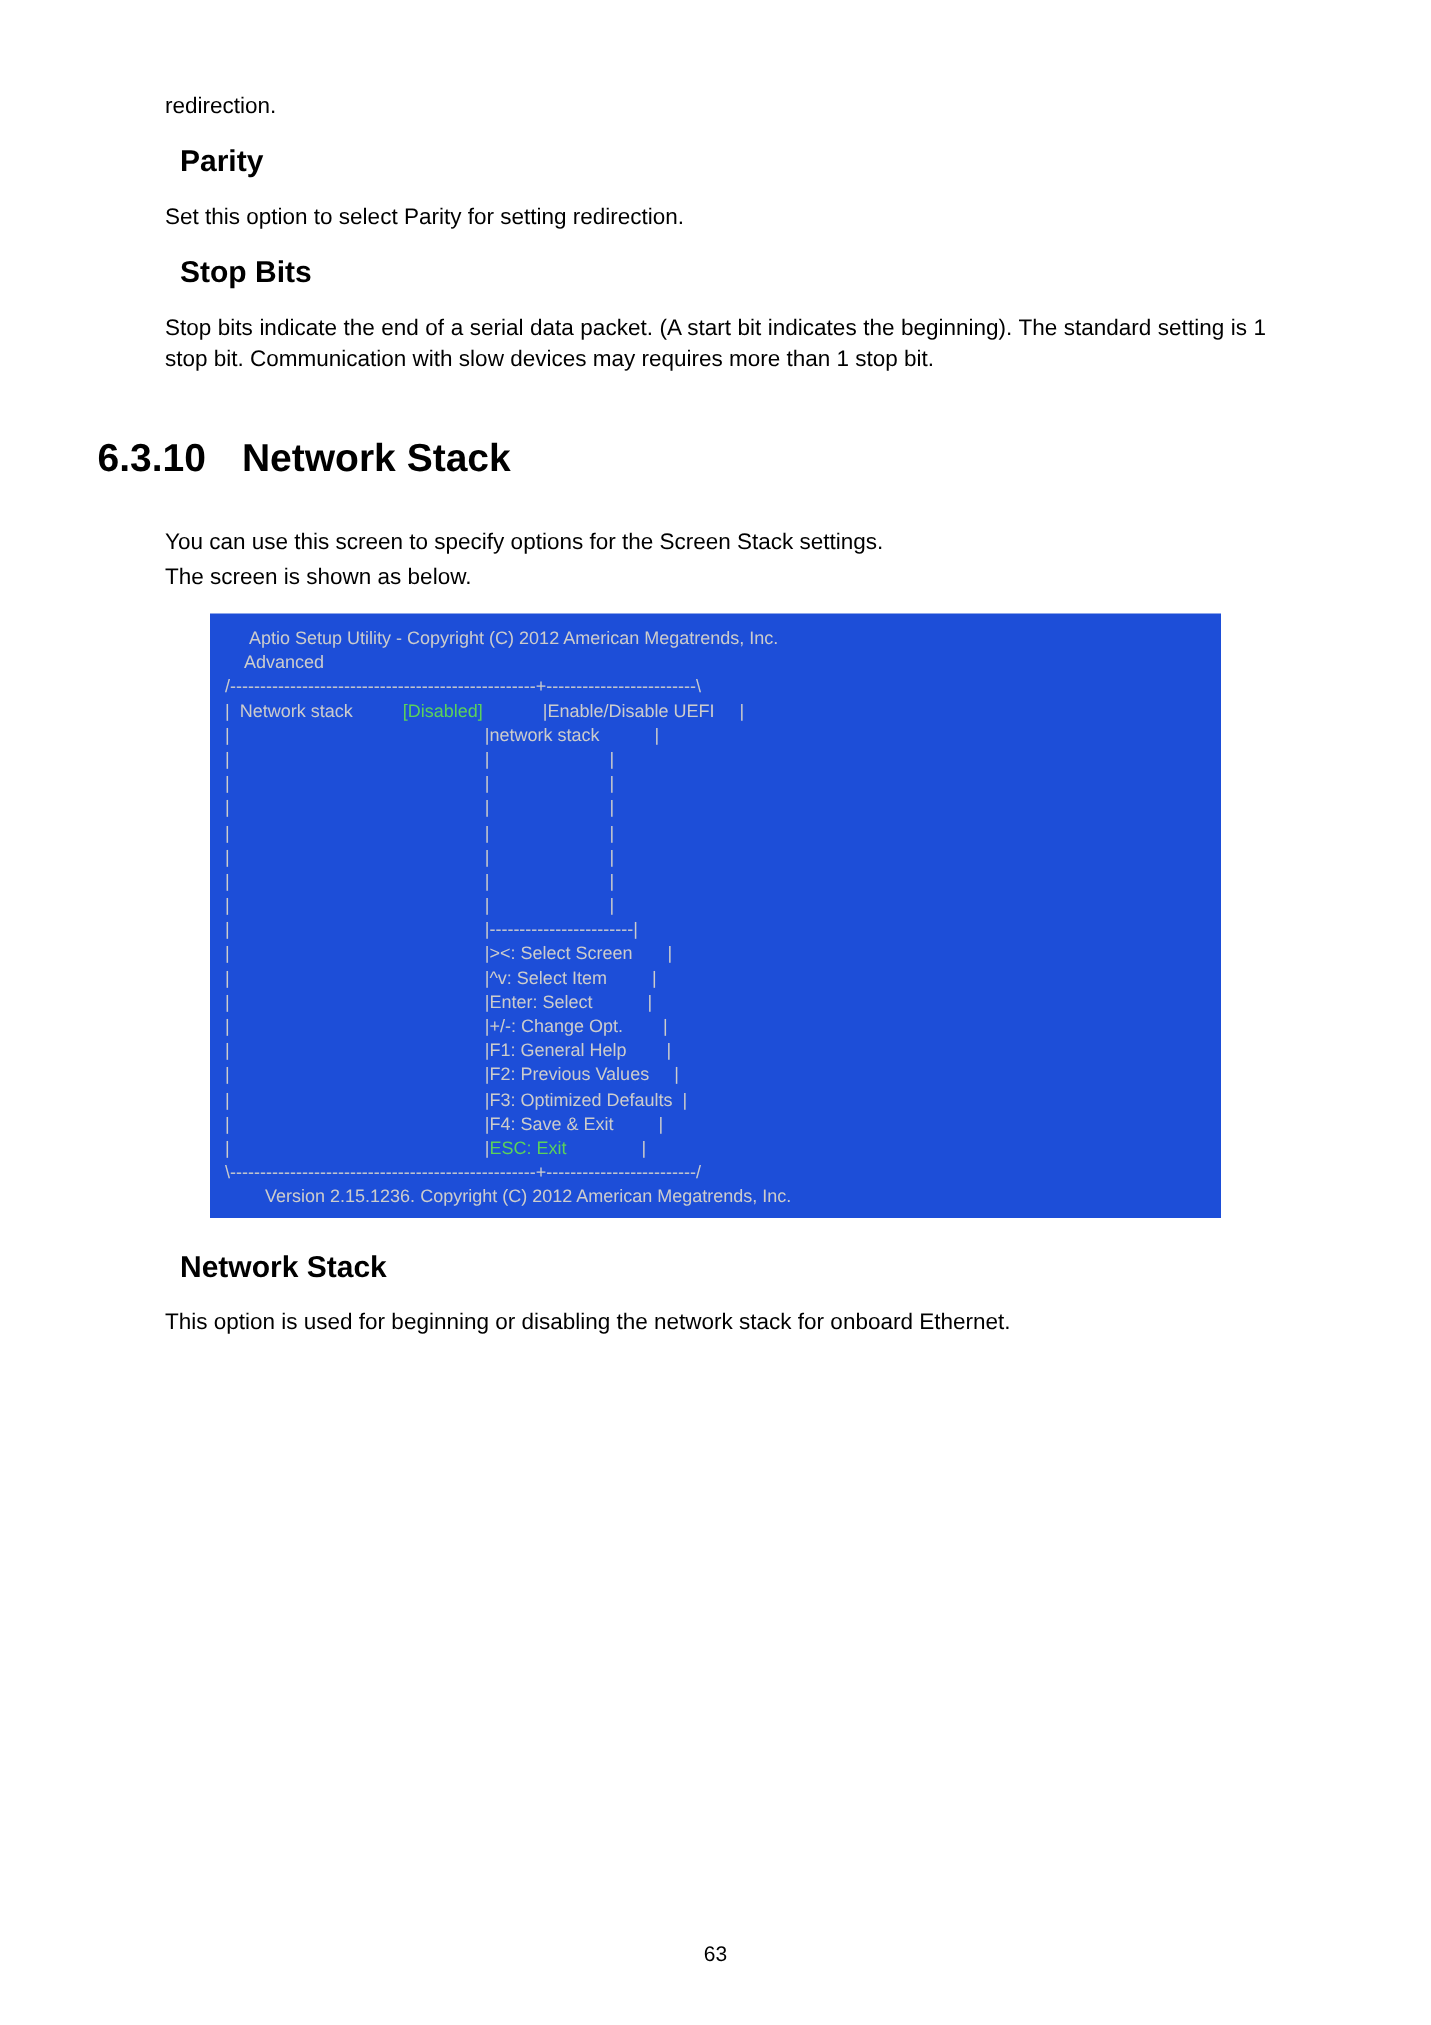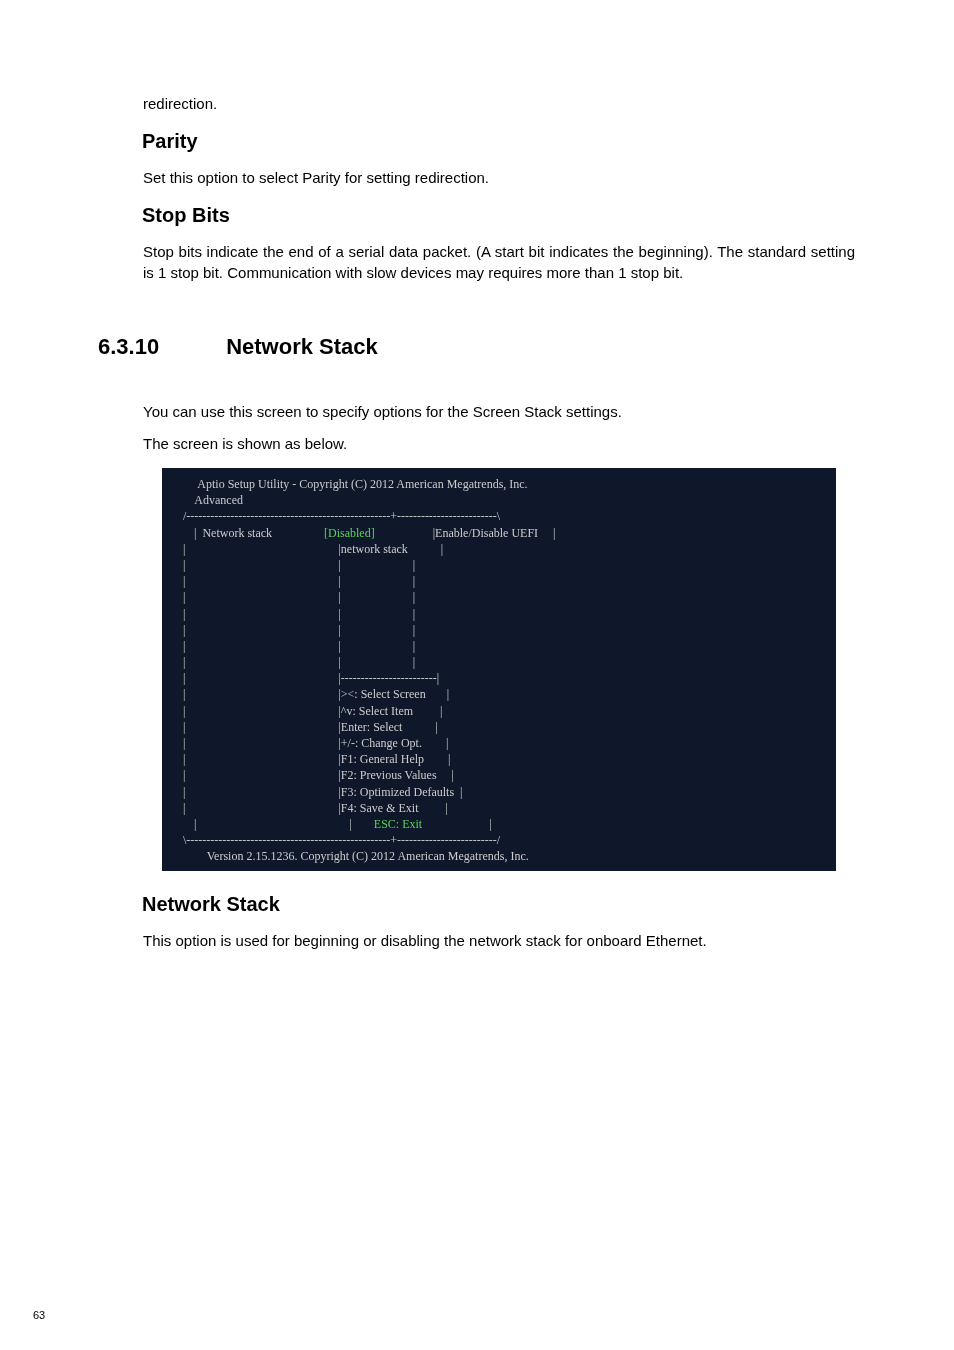--- a/index.html
+++ b/index.html
@@ -1,15 +1,15 @@
 <!DOCTYPE html>
 <html><head>
 <meta charset="utf-8">
 <style>
-  * { box-sizing: border-box; margin: 11px; padding: 0; }
+  * { box-sizing: border-box; margin: 0; padding: 0; }
   body {
     font-family: Arial, Helvetica, sans-serif;
     background: #fff;
     color: #000;
     width: 954px;
     height: 1350px;
     padding: 60px 110px 40px 110px;
     position: relative;
   }
   .body-text {
@@ -20,42 +20,43 @@
   }
   .justify { text-align: justify; }
   .h3 {
     font-size: 20px;
     font-weight: bold;
     margin: 16px 0 14px 10px;
   }
   .h2-row {
     display: flex;
     align-items: baseline;
-    gap: 45px;
+    gap: 24px;
     margin: 40px 0 30px -45px;
-    font-size: 22px;
+    font-size: 26px;
     font-weight: bold;
   }
   .h2-label {}
   .bios-pane {
-    background: #0f172a;
+    background: #1d4ed8;
     color: #ccc;
-    font-family: Liberation Serif, serif;
+    font-family: Liberation Sans, sans-serif;
     font-size: 12px;
     line-height: 1.35;
     padding: 8px 10px 6px 10px;
     margin: 10px 30px 22px 30px;
     white-space: pre;
   }
   .bios-green { color: #5bd15b; }
   .page-num {
     position: absolute;
     bottom: 40px;
     left: 0; right: 0;
-    font-size: 11px;
+    text-align: center;
+    font-size: 14px;
     color: #000;
   }
 </style>
 </head>
 <body>
 
 <p class="body-text">redirection.</p>
 
 <h3 class="h3">Parity</h3>
 <p class="body-text">Set this option to select Parity for setting redirection.</p>

